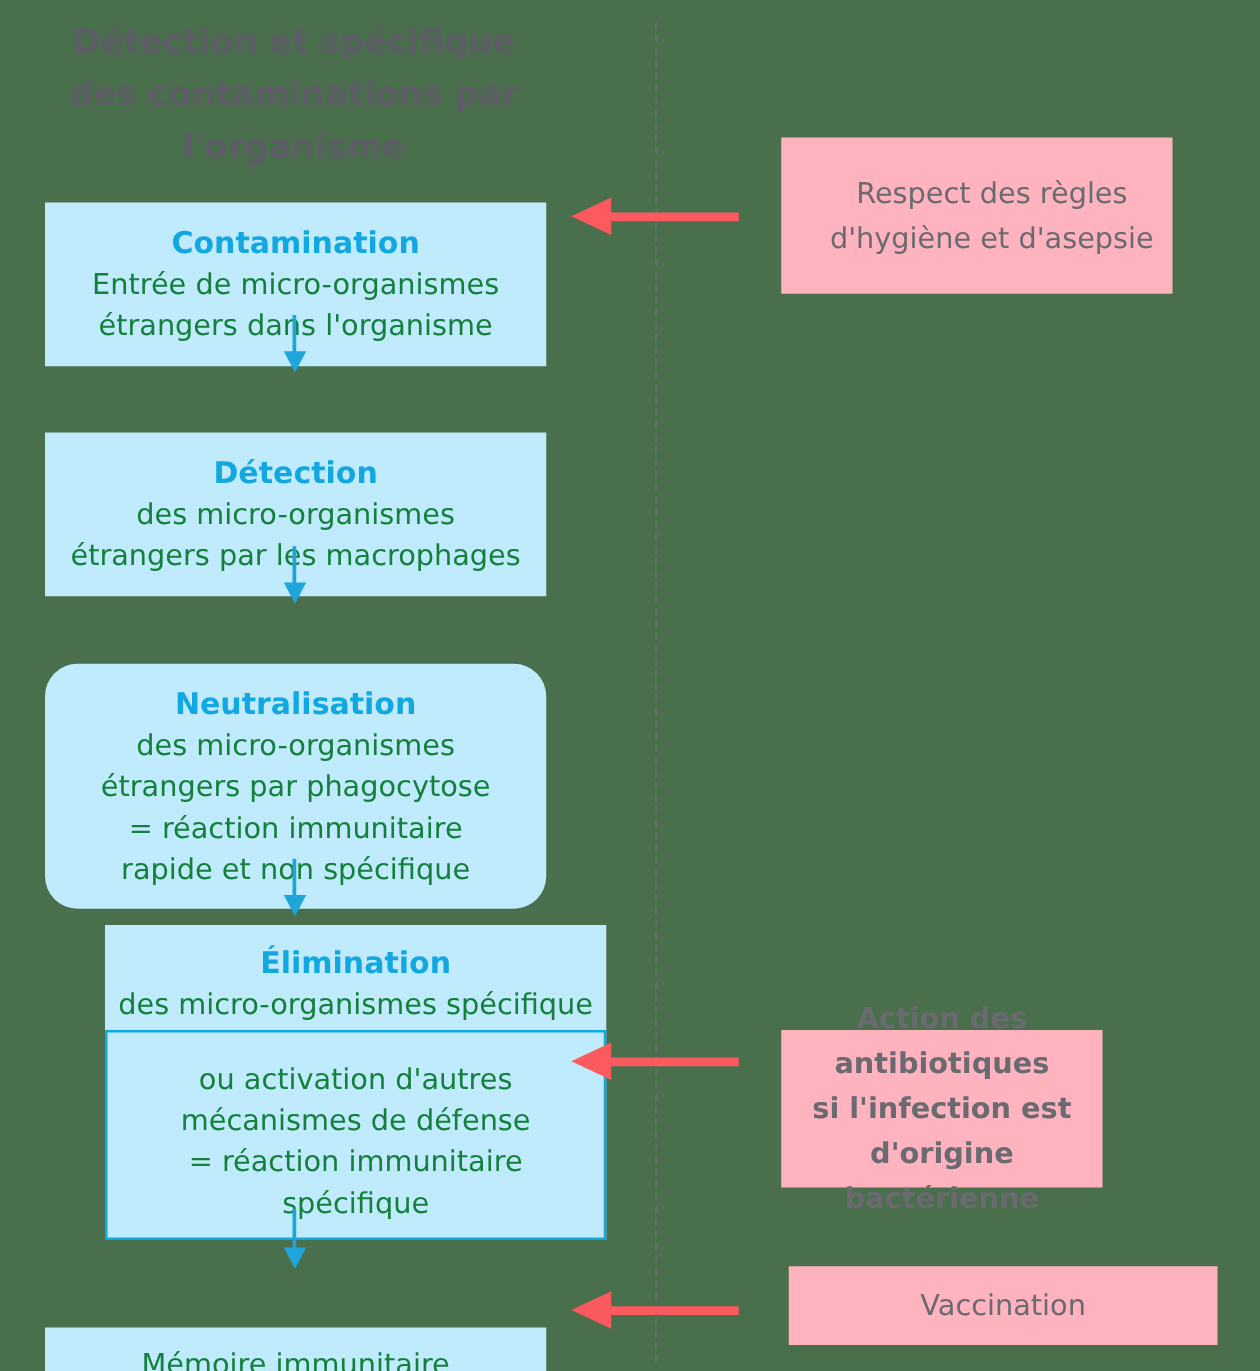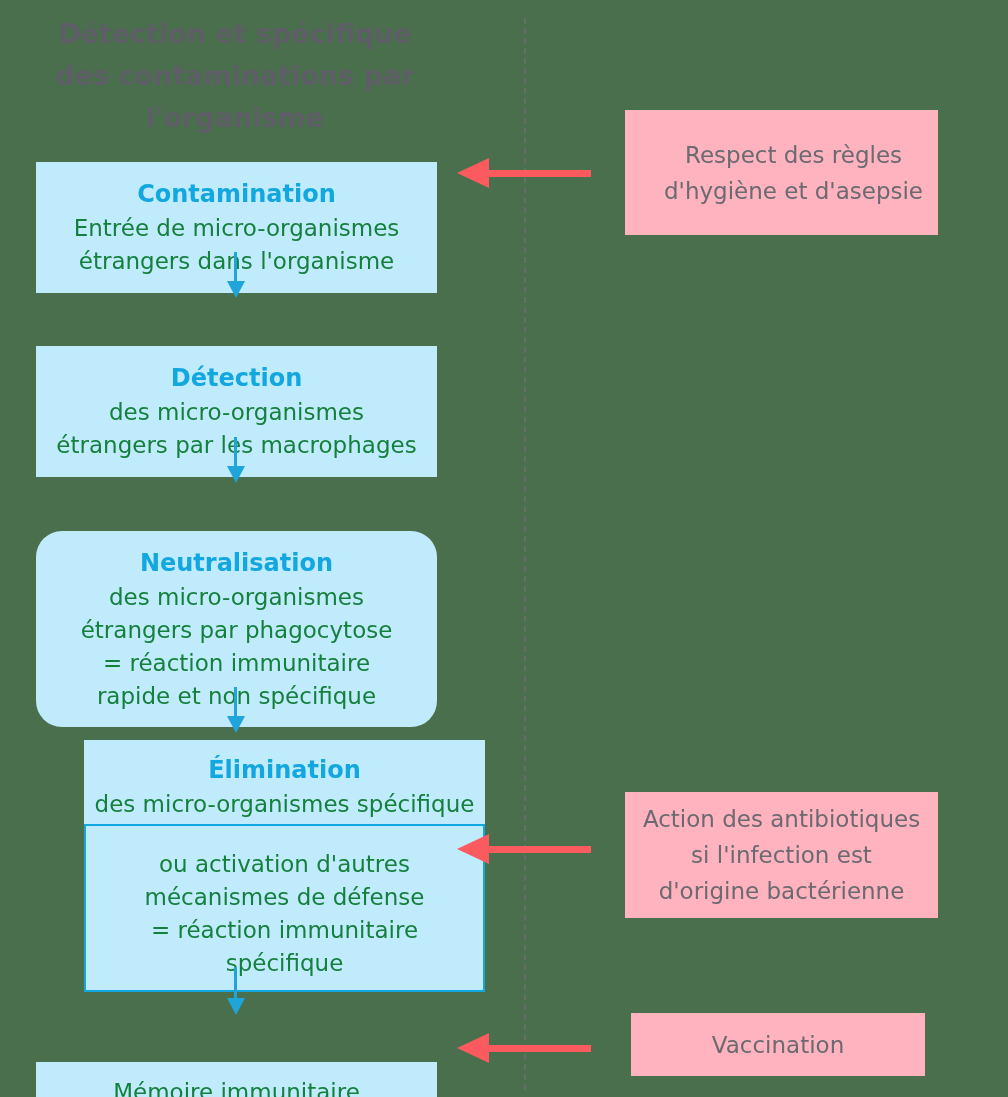--- a/index.html
+++ b/index.html
@@ -226,23 +226,23 @@
   <div class="red-arrow" style="left:457px; top:1033px; width:134px;">
     <div class="head"></div>
     <div class="shaft" style="width:104px;"></div>
   </div>
 
   <div class="box pink-box" id="box-hygiene" style="left:625px; top:110px; width:313px; height:125px;padding-left:24px;">
     <div class="pink-lines">Respect des règles
 d'hygiène et d'asepsie</div>
   </div>
 
-  <div class="box pink-box" id="box-antibiotiques" style="left:625px; top:792px; width:313px; height:126px;">
+  <div class="box pink-box" id="box-antibiotiques" style="left:625px; top:824px; width:257px; height:126px;font-weight:bold;">
     <div class="pink-lines">Action des antibiotiques
 si l'infection est
 d'origine bactérienne</div>
   </div>
 
-  <div class="box pink-box" id="box-vaccination" style="left:631px; top:1013px; width:294px; height:63px;">
+  <div class="box pink-box" id="box-vaccination" style="left:631px; top:1013px; width:343px; height:63px;">
     <div class="pink-lines">Vaccination</div>
   </div>
 
 </div>
 
 </body></html>

